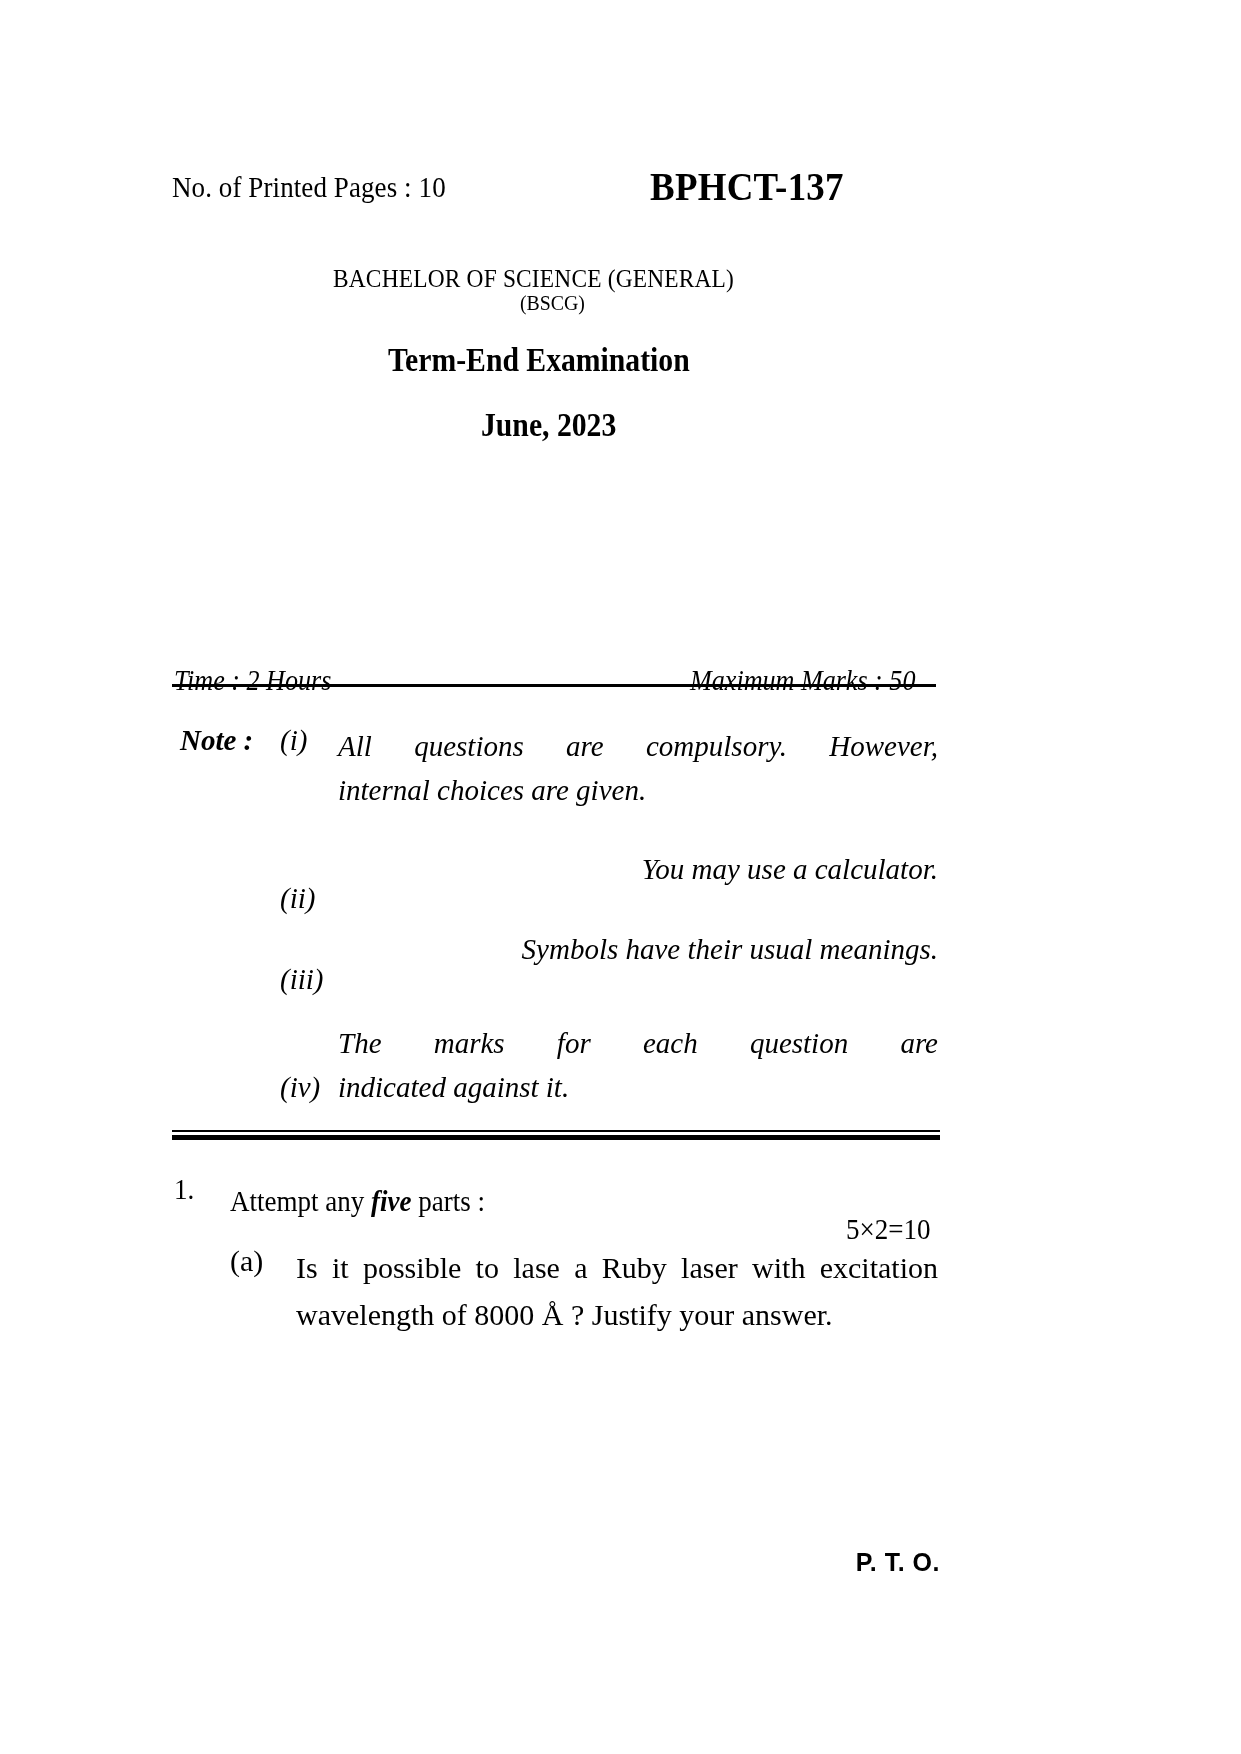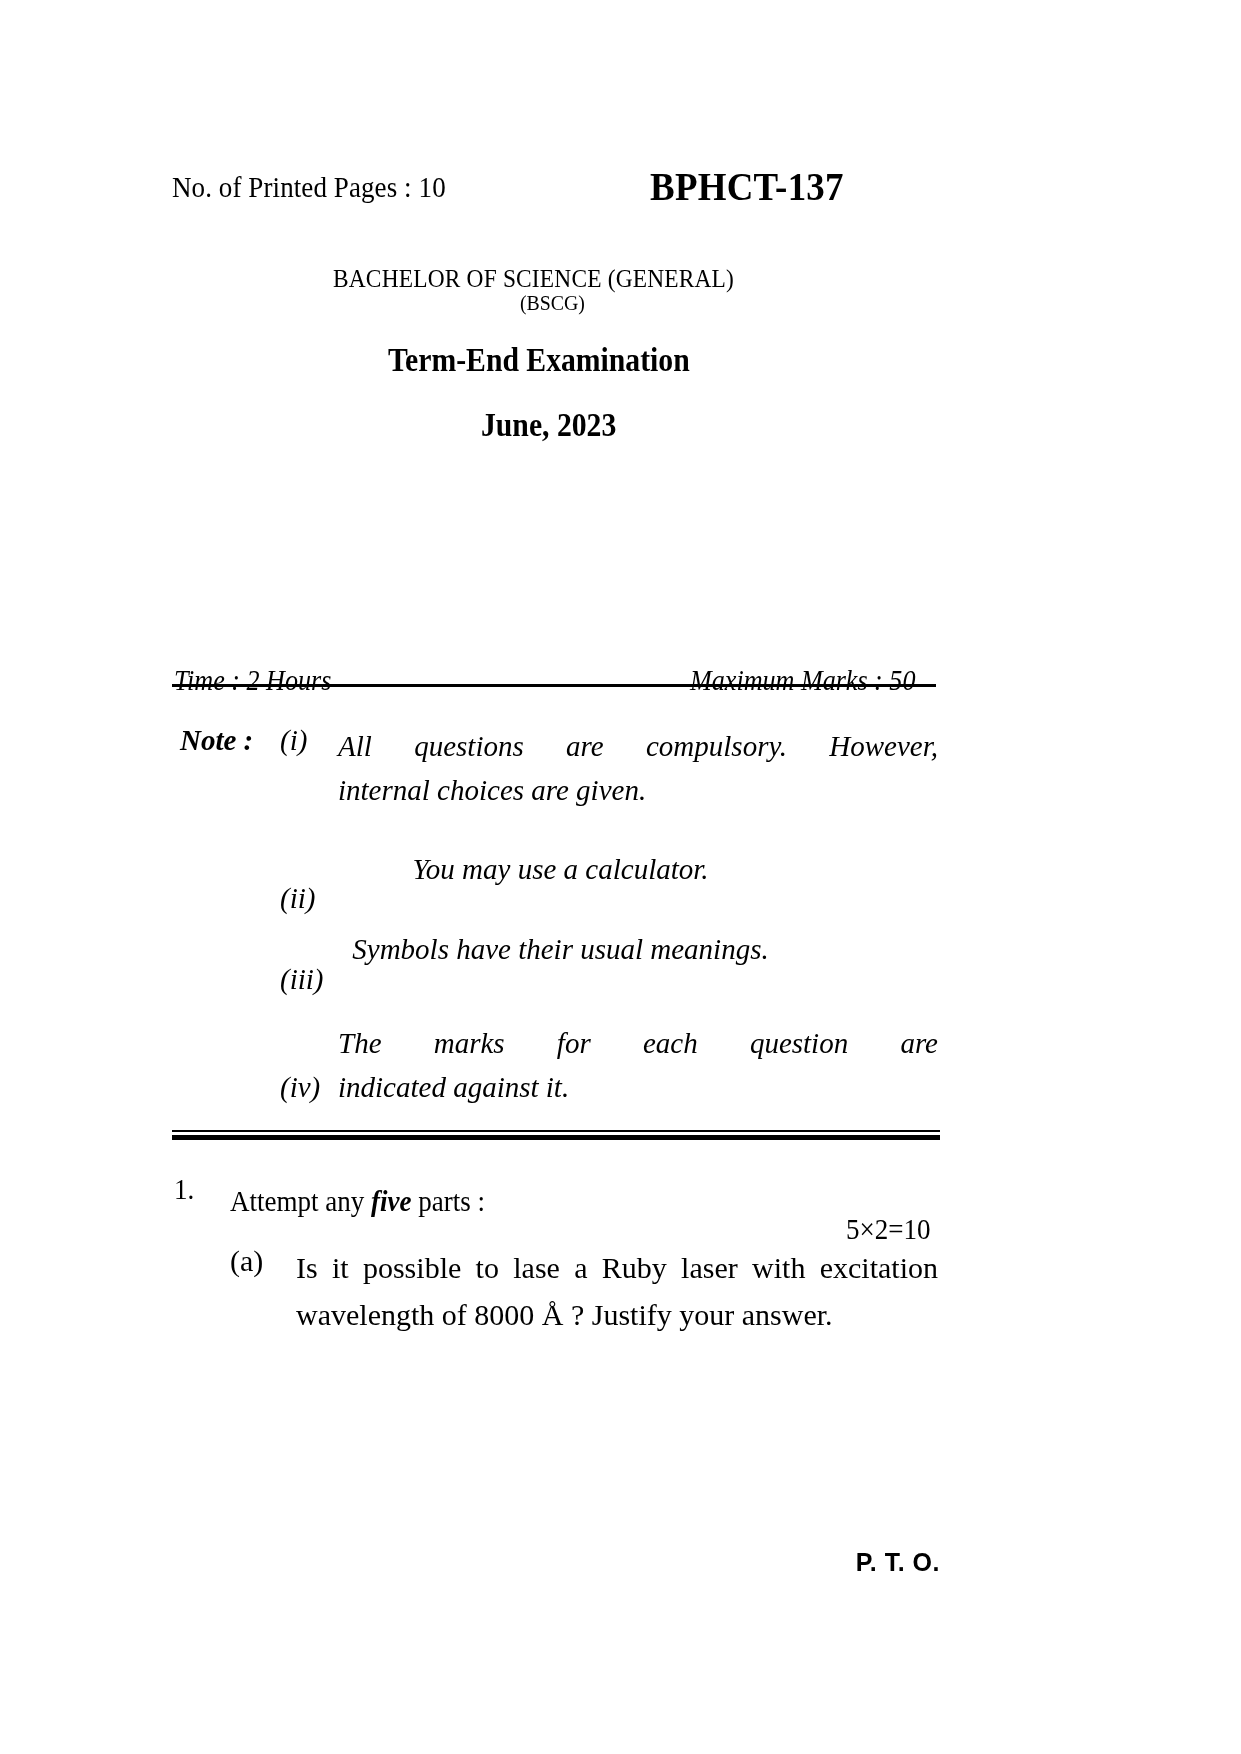--- a/index.html
+++ b/index.html
@@ -170,21 +170,21 @@
   .note-roman.r2 { left: 108px; }
   .note-roman.r3 { left: 108px; }
   .note-roman.r4 { left: 108px; }
   .note-text {
     margin-left: 166px;
     text-align: justify;
     text-justify: inter-word;
     line-height: 1.52;
     padding-right: 2px;
   }
-  .note-text.nojust { text-align: center; margin-left: 11px; }
+  .note-text.nojust { text-align: right; margin-left: 11px; }
   .note-i   { margin-top: 12px; }
   .note-ii  { margin-top: 35px; }
   .note-iii { margin-top: 36px; }
   .note-iv  { margin-top: 50px; }
 
   
   .stretch-line {
     display: block;
     text-align: justify;
     text-align-last: justify;

